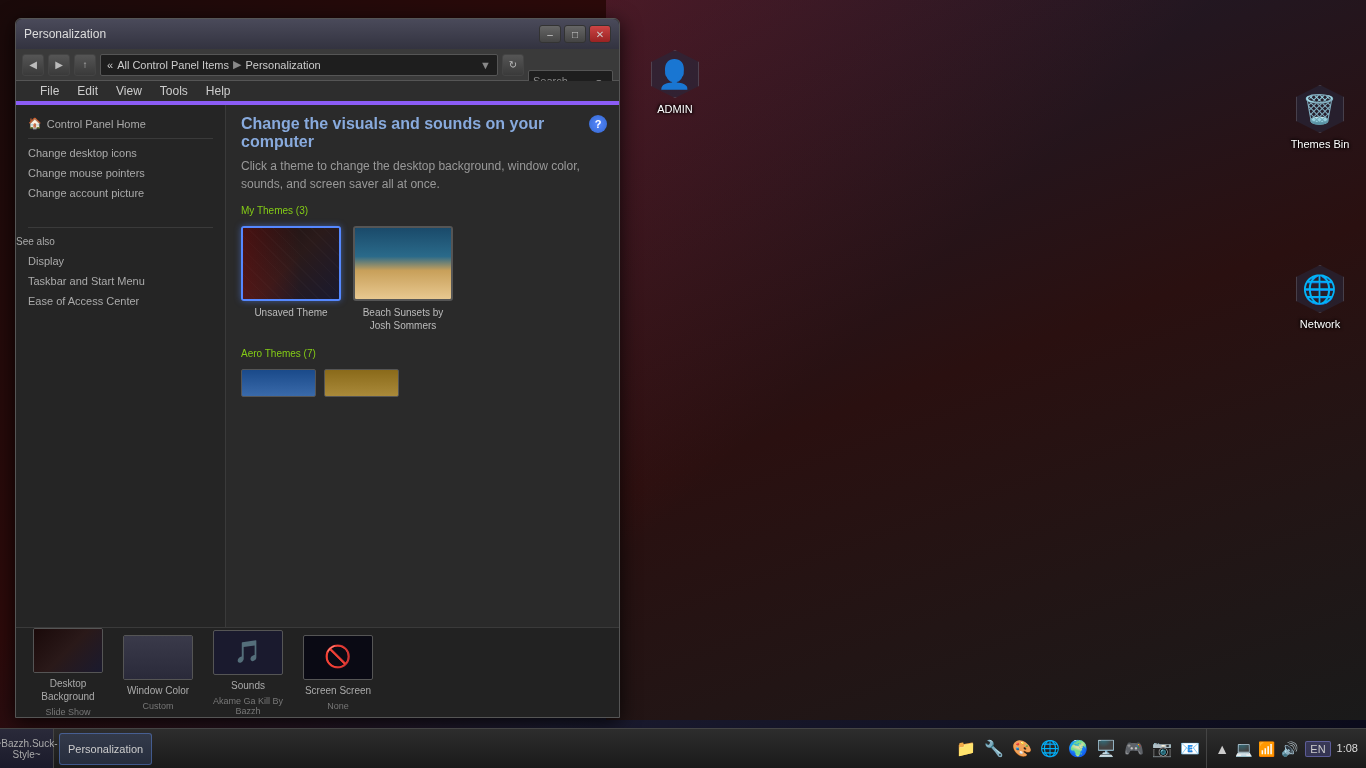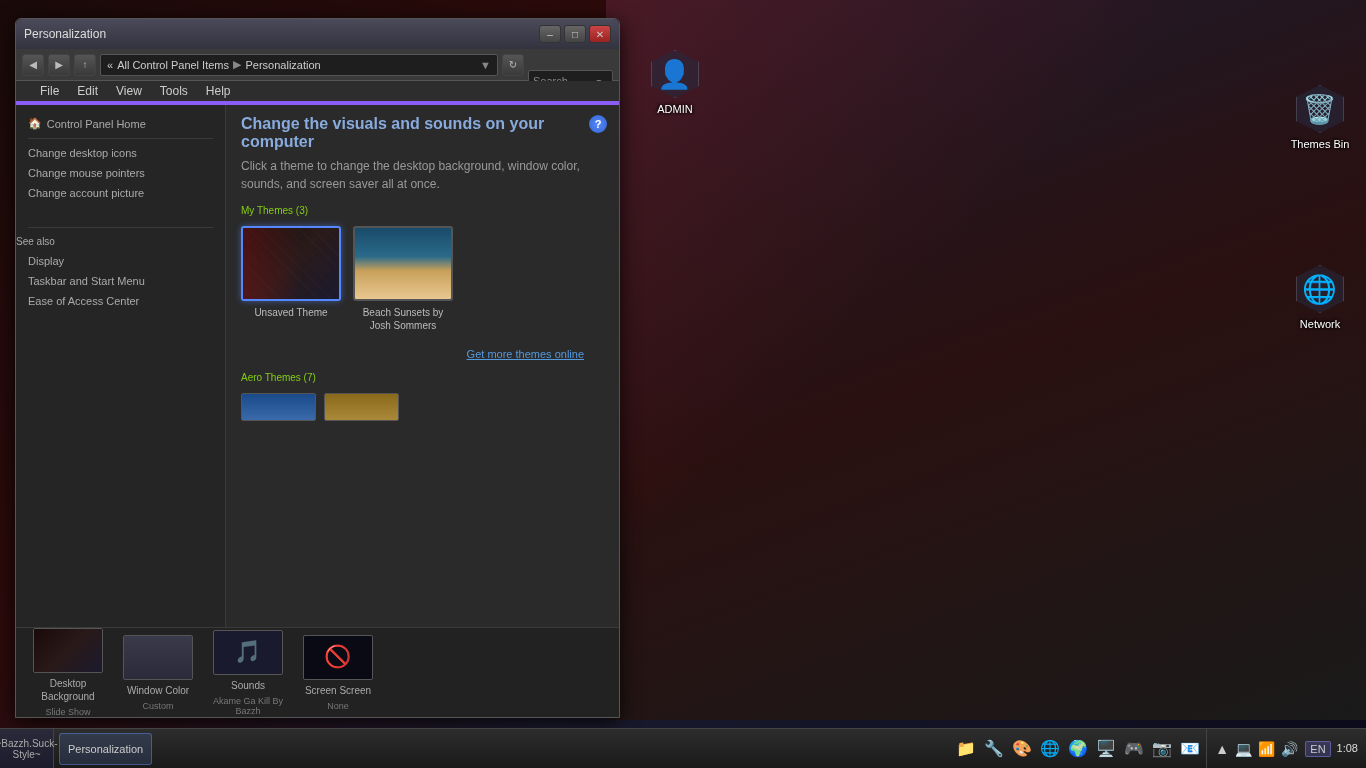--- a/index.html
+++ b/index.html
@@ -644,21 +644,20 @@
 
         <div class="theme-item">
           <div class="theme-thumb">
             <div class="thumb-beach theme-thumb-inner"></div>
           </div>
           <span class="theme-name">Beach Sunsets by Josh Sommers</span>
         </div>
 
       </div>
 
-      <a class="get-more-link">Get more themes online</a>
 
       <h3 class="section-header">Aero Themes (7)</h3>
 
       <div class="aero-thumbs-row">
         <div class="aero-mini-thumb aero-blue"></div>
         <div class="aero-mini-thumb aero-gold"></div>
       </div>
     </div>
   </div>
 

